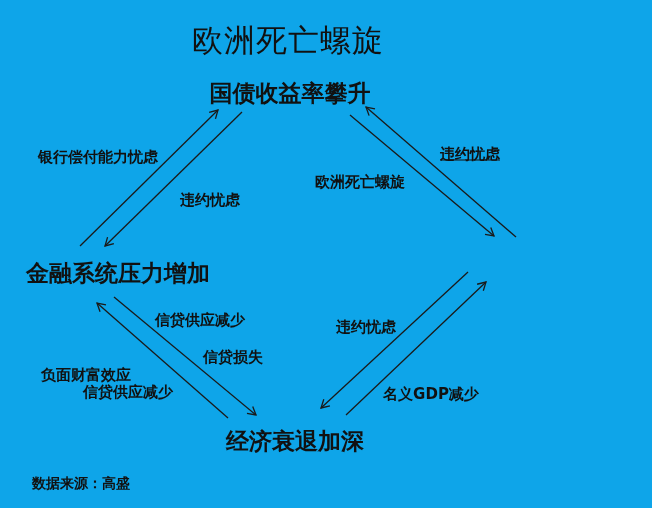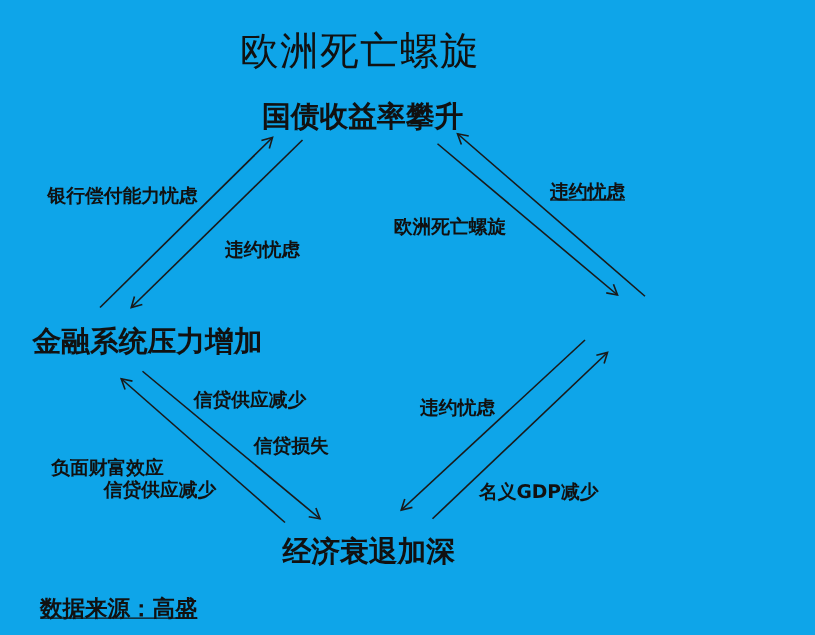--- a/index.html
+++ b/index.html
@@ -65,25 +65,24 @@
   .el-credit-loss      { left: 233px; top: 357px; font-family: Liberation Mono, monospace; }
   .el-credit-supply    { left: 128px; top: 392px; }
   .el-fiscal-austerity { left: 366px; top: 327px; }
   .el-gov-tax          { left: 485px; top: 342px; }
   .el-nominal-gdp      { left: 431px; top: 394px; }
   .source-note {
     position: absolute;
     left: 32px;
     top: 475px;
     font-family: "DejaVu Sans", "Liberation Sans", sans-serif;
-    font-size: 18px;
+    font-size: 14px;
     font-weight: 700;
     white-space: nowrap;
     color: #111111;
-    text-decoration: underline;
   }
 </style>
 </head>
 <body>
 
 <div class="canvas">
 
   <svg class="arrow-layer" viewBox="0 0 652 508" xmlns="http://www.w3.org/2000/svg">
     <defs>
       <marker id="ah" markerUnits="userSpaceOnUse" markerWidth="14" markerHeight="14" refX="11" refY="7" orient="auto">

